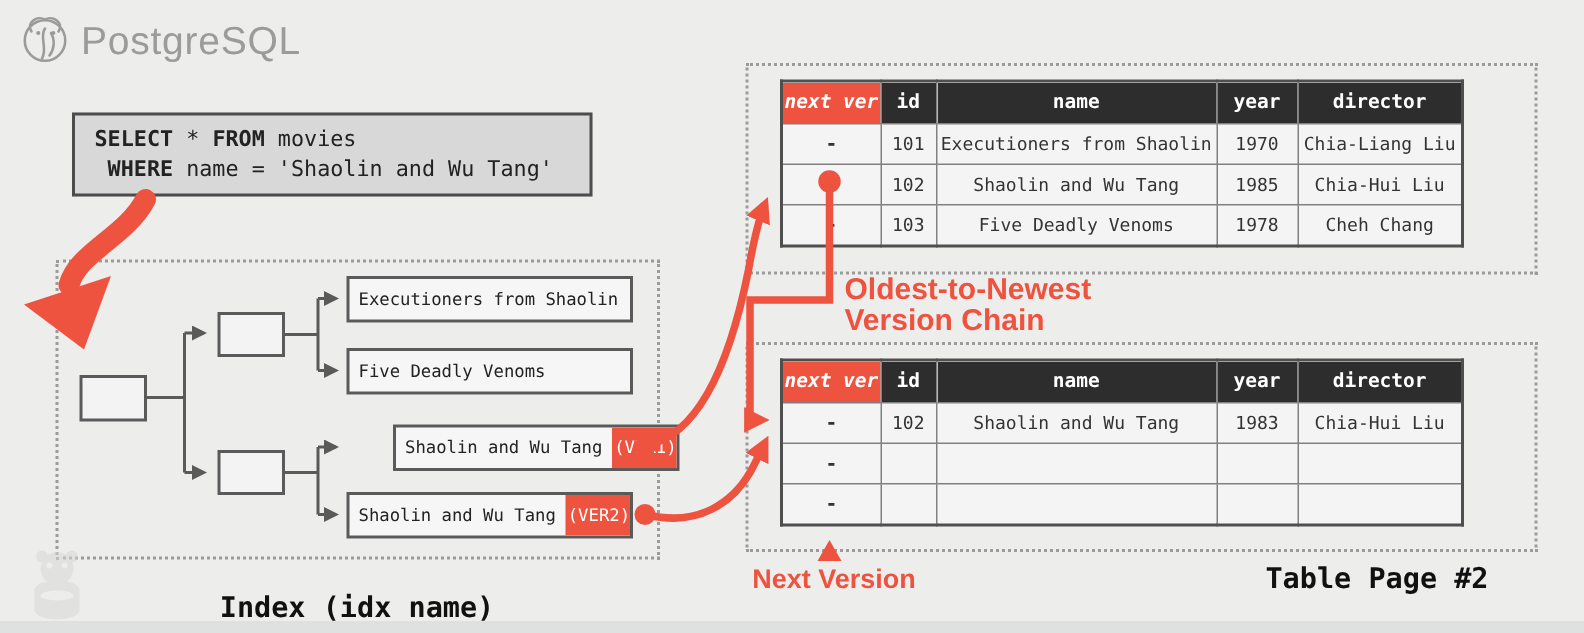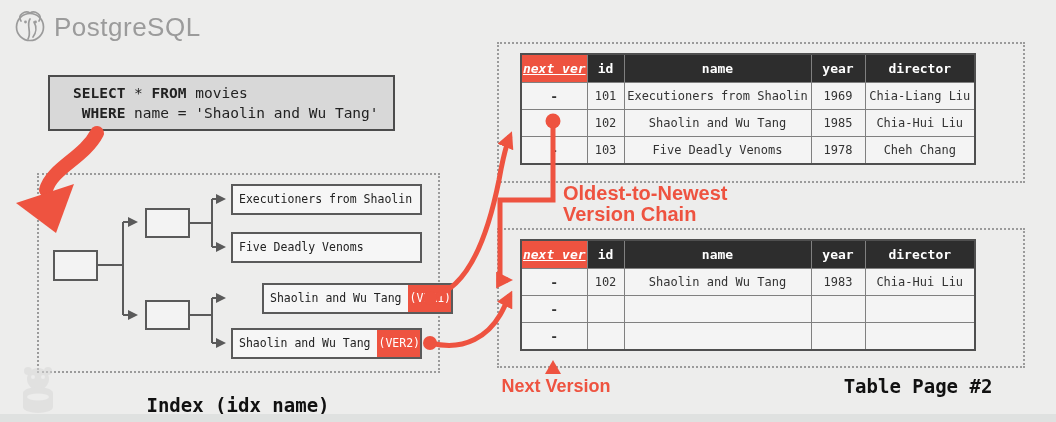--- a/index.html
+++ b/index.html
@@ -6,21 +6,21 @@
   body{background:#dfe1e0;font-family:"DejaVu Sans Mono",monospace;}
   .canvas{position:relative;width:1056px;height:414px;background:#ededec;overflow:hidden;}
 
   
   .logo{position:absolute;left:12px;top:8px;display:flex;align-items:center;gap:6px;color:#9b9b9b;}
   .logo-text{font-family:"Liberation Sans",sans-serif;font-size:26px;letter-spacing:.5px;color:#9b9b9b;}
 
   
   .sql-box{position:absolute;left:48px;top:75px;width:347px;height:56px;background:#d8d8d8;
            border:2px solid #4c4c4c;box-sizing:border-box;display:flex;flex-direction:column;
-           justify-content:center;padding-left:23px;}
+           justify-content:center;padding-left:13px;}
   .sql-line{font-size:14.5px;color:#222;white-space:pre;line-height:20px;}
   .sql-line b{font-weight:bold;}
 
   
   .dotted{position:absolute;border:2px dotted #9b9b9b;box-sizing:border-box;}
   .idx-dotted{left:37px;top:173px;width:403px;height:200px;}
   .t1-dotted{left:497px;top:42px;width:528px;height:141px;}
   .t2-dotted{left:497px;top:228px;width:528px;height:140px;}
 
   
@@ -29,21 +29,21 @@
         width:191px;height:31px;line-height:27px;font-size:11.5px;color:#222;
         padding-left:6px;white-space:nowrap;overflow:hidden;}
   .ver-badge{display:inline-block;background:var(--accent);color:#fff;padding:0 1px;font-size:11.5px;}
 
   
   table.tbl{position:absolute;border-collapse:collapse;table-layout:fixed;background:#f4f4f4;
             border:2px solid #4f4f4f;}
   table.tbl th,table.tbl td{border:1px solid #808080;text-align:center;padding:0;overflow:hidden;
             white-space:nowrap;}
   table.tbl th{background:var(--header-bg);color:#fff;font-weight:bold;font-size:13px;height:27px;}
-  table.tbl th.nv{background:var(--accent);font-style:italic;text-decoration:underline;}
+  table.tbl th.nv{background:var(--accent);font-style:italic;}
   table.tbl td{font-size:12px;color:#333;height:26px;background:#f4f4f4;}
   table.tbl td.nv{font-weight:bold;font-size:13px;}
 
   
   .page-label{position:absolute;font-family:"DejaVu Sans Mono",monospace;font-weight:bold;
               font-size:19px;color:#111;text-align:center;width:210px;}
   .chain-label{position:absolute;left:563px;top:183px;font-family:"Liberation Sans",sans-serif;
                font-weight:bold;font-size:20px;line-height:21px;color:var(--accent);}
   .pointer-label{position:absolute;left:499px;top:378px;width:114px;text-align:center;
                font-family:"Liberation Sans",sans-serif;font-weight:bold;font-size:18px;
@@ -114,21 +114,21 @@
         <th>name</th>
         <th>year</th>
         <th>director</th>
       </tr>
     </thead>
     <tbody>
       <tr>
         <td class="nv">-</td>
         <td>101</td>
         <td>Executioners from Shaolin</td>
-        <td>1969</td>
+        <td>1970</td>
         <td>Chia-Liang Liu</td>
       </tr>
       <tr>
         <td class="nv"></td>
         <td>102</td>
         <td>Shaolin and Wu Tang</td>
         <td>1985</td>
         <td>Chia-Hui Liu</td>
       </tr>
       <tr>

